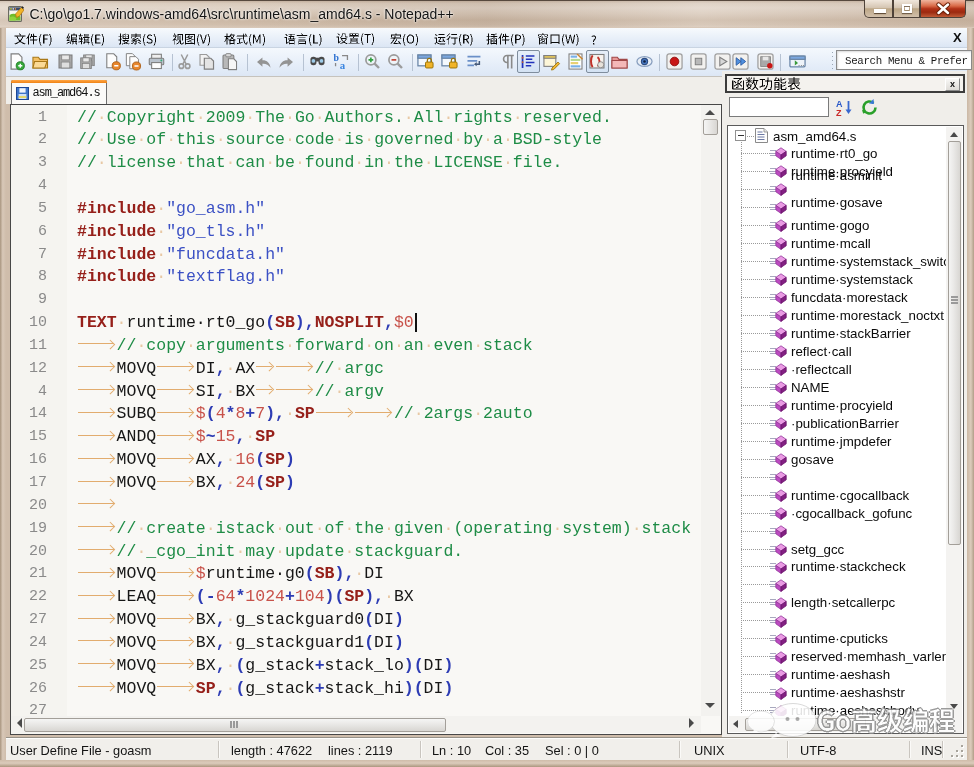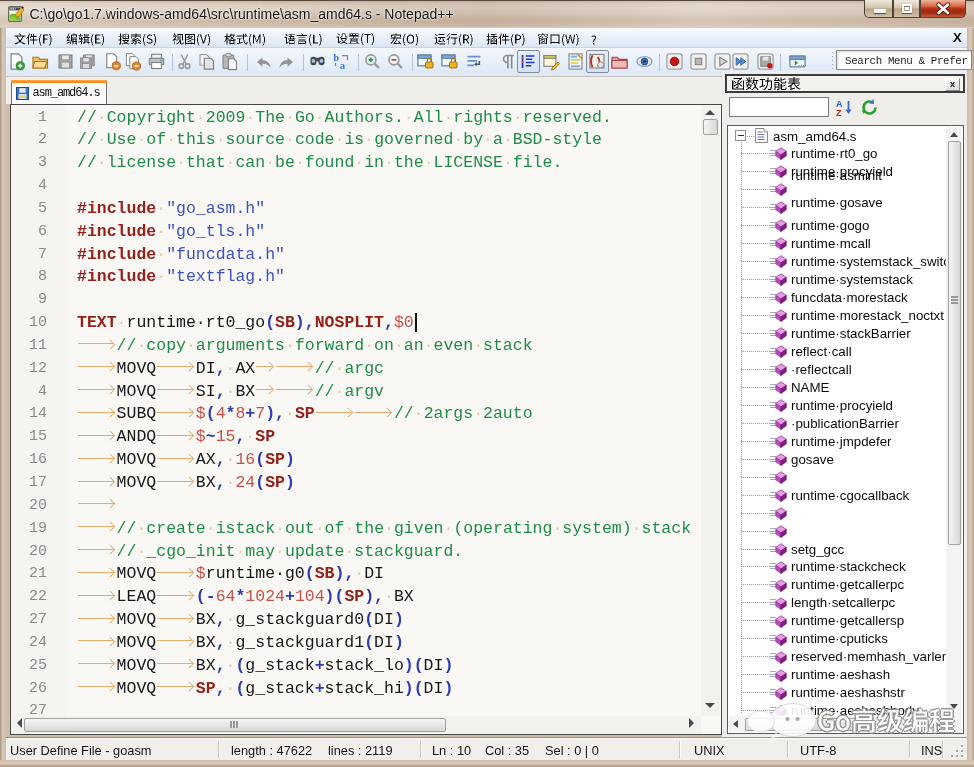--- a/index.html
+++ b/index.html
@@ -633,20 +633,23 @@
       <div class="titem" style="top:360.0px">
         <span>runtime·cgocallback</span>
       </div>
       <div style="position:absolute;left:13px;top:386.5px;width:30px;height:1px;background-image:repeating-linear-gradient(90deg,#9a9a9a 0 1px,transparent 1px 2px);"></div>
       <div style="position:absolute;left:42px;top:383.5px;width:6px;height:6px;background-image:repeating-linear-gradient(180deg,#a8a8be 0 1px,transparent 1px 2.6px);"></div>
       <div style="position:absolute;left:47px;top:380.0px"><svg width="12" height="13" viewBox="0 0 12 13">
           <path d="M6 0.8L11.2 4.4 6 8 0.8 4.4z" fill="#ea9ae4" stroke="#93389b" stroke-width=".8"></path>
           <path d="M0.8 4.4L6 8V12.4L0.8 8.8z" fill="#bb49c0" stroke="#93389b" stroke-width=".8"></path>
           <path d="M11.2 4.4L6 8V12.4L11.2 8.8z" fill="#832083" stroke="#6b116b" stroke-width=".8"></path>
         </svg></div>
+      <div class="titem" style="top:378.0px">
+        <span>·cgocallback_gofunc</span>
+      </div>
       <div style="position:absolute;left:13px;top:404.5px;width:30px;height:1px;background-image:repeating-linear-gradient(90deg,#9a9a9a 0 1px,transparent 1px 2px);"></div>
       <div style="position:absolute;left:42px;top:401.5px;width:6px;height:6px;background-image:repeating-linear-gradient(180deg,#a8a8be 0 1px,transparent 1px 2.6px);"></div>
       <div style="position:absolute;left:47px;top:398.0px"><svg width="12" height="13" viewBox="0 0 12 13">
           <path d="M6 0.8L11.2 4.4 6 8 0.8 4.4z" fill="#ea9ae4" stroke="#93389b" stroke-width=".8"></path>
           <path d="M0.8 4.4L6 8V12.4L0.8 8.8z" fill="#bb49c0" stroke="#93389b" stroke-width=".8"></path>
           <path d="M11.2 4.4L6 8V12.4L11.2 8.8z" fill="#832083" stroke="#6b116b" stroke-width=".8"></path>
         </svg></div>
       <div style="position:absolute;left:13px;top:422.5px;width:30px;height:1px;background-image:repeating-linear-gradient(90deg,#9a9a9a 0 1px,transparent 1px 2px);"></div>
       <div style="position:absolute;left:42px;top:419.5px;width:6px;height:6px;background-image:repeating-linear-gradient(180deg,#a8a8be 0 1px,transparent 1px 2.6px);"></div>
       <div style="position:absolute;left:47px;top:416.0px"><svg width="12" height="13" viewBox="0 0 12 13">
@@ -667,43 +670,37 @@
       <div class="titem" style="top:431.9px">
         <span>runtime·stackcheck</span>
       </div>
       <div style="position:absolute;left:13px;top:458.4px;width:30px;height:1px;background-image:repeating-linear-gradient(90deg,#9a9a9a 0 1px,transparent 1px 2px);"></div>
       <div style="position:absolute;left:42px;top:455.4px;width:6px;height:6px;background-image:repeating-linear-gradient(180deg,#a8a8be 0 1px,transparent 1px 2.6px);"></div>
       <div style="position:absolute;left:47px;top:451.9px"><svg width="12" height="13" viewBox="0 0 12 13">
           <path d="M6 0.8L11.2 4.4 6 8 0.8 4.4z" fill="#ea9ae4" stroke="#93389b" stroke-width=".8"></path>
           <path d="M0.8 4.4L6 8V12.4L0.8 8.8z" fill="#bb49c0" stroke="#93389b" stroke-width=".8"></path>
           <path d="M11.2 4.4L6 8V12.4L11.2 8.8z" fill="#832083" stroke="#6b116b" stroke-width=".8"></path>
         </svg></div>
-      <div class="titem" style="top:449.9px">
-        <span>runtime·getcallerpc</span>
-      </div>
       <div style="position:absolute;left:13px;top:476.4px;width:30px;height:1px;background-image:repeating-linear-gradient(90deg,#9a9a9a 0 1px,transparent 1px 2px);"></div>
       <div style="position:absolute;left:42px;top:473.4px;width:6px;height:6px;background-image:repeating-linear-gradient(180deg,#a8a8be 0 1px,transparent 1px 2.6px);"></div>
       <div style="position:absolute;left:47px;top:469.9px"><svg width="12" height="13" viewBox="0 0 12 13">
           <path d="M6 0.8L11.2 4.4 6 8 0.8 4.4z" fill="#ea9ae4" stroke="#93389b" stroke-width=".8"></path>
           <path d="M0.8 4.4L6 8V12.4L0.8 8.8z" fill="#bb49c0" stroke="#93389b" stroke-width=".8"></path>
           <path d="M11.2 4.4L6 8V12.4L11.2 8.8z" fill="#832083" stroke="#6b116b" stroke-width=".8"></path>
         </svg></div>
       <div class="titem" style="top:467.9px">
         <span>length·setcallerpc</span>
       </div>
       <div style="position:absolute;left:13px;top:494.4px;width:30px;height:1px;background-image:repeating-linear-gradient(90deg,#9a9a9a 0 1px,transparent 1px 2px);"></div>
       <div style="position:absolute;left:42px;top:491.4px;width:6px;height:6px;background-image:repeating-linear-gradient(180deg,#a8a8be 0 1px,transparent 1px 2.6px);"></div>
       <div style="position:absolute;left:47px;top:487.9px"><svg width="12" height="13" viewBox="0 0 12 13">
           <path d="M6 0.8L11.2 4.4 6 8 0.8 4.4z" fill="#ea9ae4" stroke="#93389b" stroke-width=".8"></path>
           <path d="M0.8 4.4L6 8V12.4L0.8 8.8z" fill="#bb49c0" stroke="#93389b" stroke-width=".8"></path>
           <path d="M11.2 4.4L6 8V12.4L11.2 8.8z" fill="#832083" stroke="#6b116b" stroke-width=".8"></path>
         </svg></div>
-      <div class="titem" style="top:485.9px">
-        <span>runtime·getcallersp</span>
-      </div>
       <div style="position:absolute;left:13px;top:512.4px;width:30px;height:1px;background-image:repeating-linear-gradient(90deg,#9a9a9a 0 1px,transparent 1px 2px);"></div>
       <div style="position:absolute;left:42px;top:509.4px;width:6px;height:6px;background-image:repeating-linear-gradient(180deg,#a8a8be 0 1px,transparent 1px 2.6px);"></div>
       <div style="position:absolute;left:47px;top:505.9px"><svg width="12" height="13" viewBox="0 0 12 13">
           <path d="M6 0.8L11.2 4.4 6 8 0.8 4.4z" fill="#ea9ae4" stroke="#93389b" stroke-width=".8"></path>
           <path d="M0.8 4.4L6 8V12.4L0.8 8.8z" fill="#bb49c0" stroke="#93389b" stroke-width=".8"></path>
           <path d="M11.2 4.4L6 8V12.4L11.2 8.8z" fill="#832083" stroke="#6b116b" stroke-width=".8"></path>
         </svg></div>
       <div class="titem" style="top:503.9px">
         <span>runtime·cputicks</span>
       </div>

